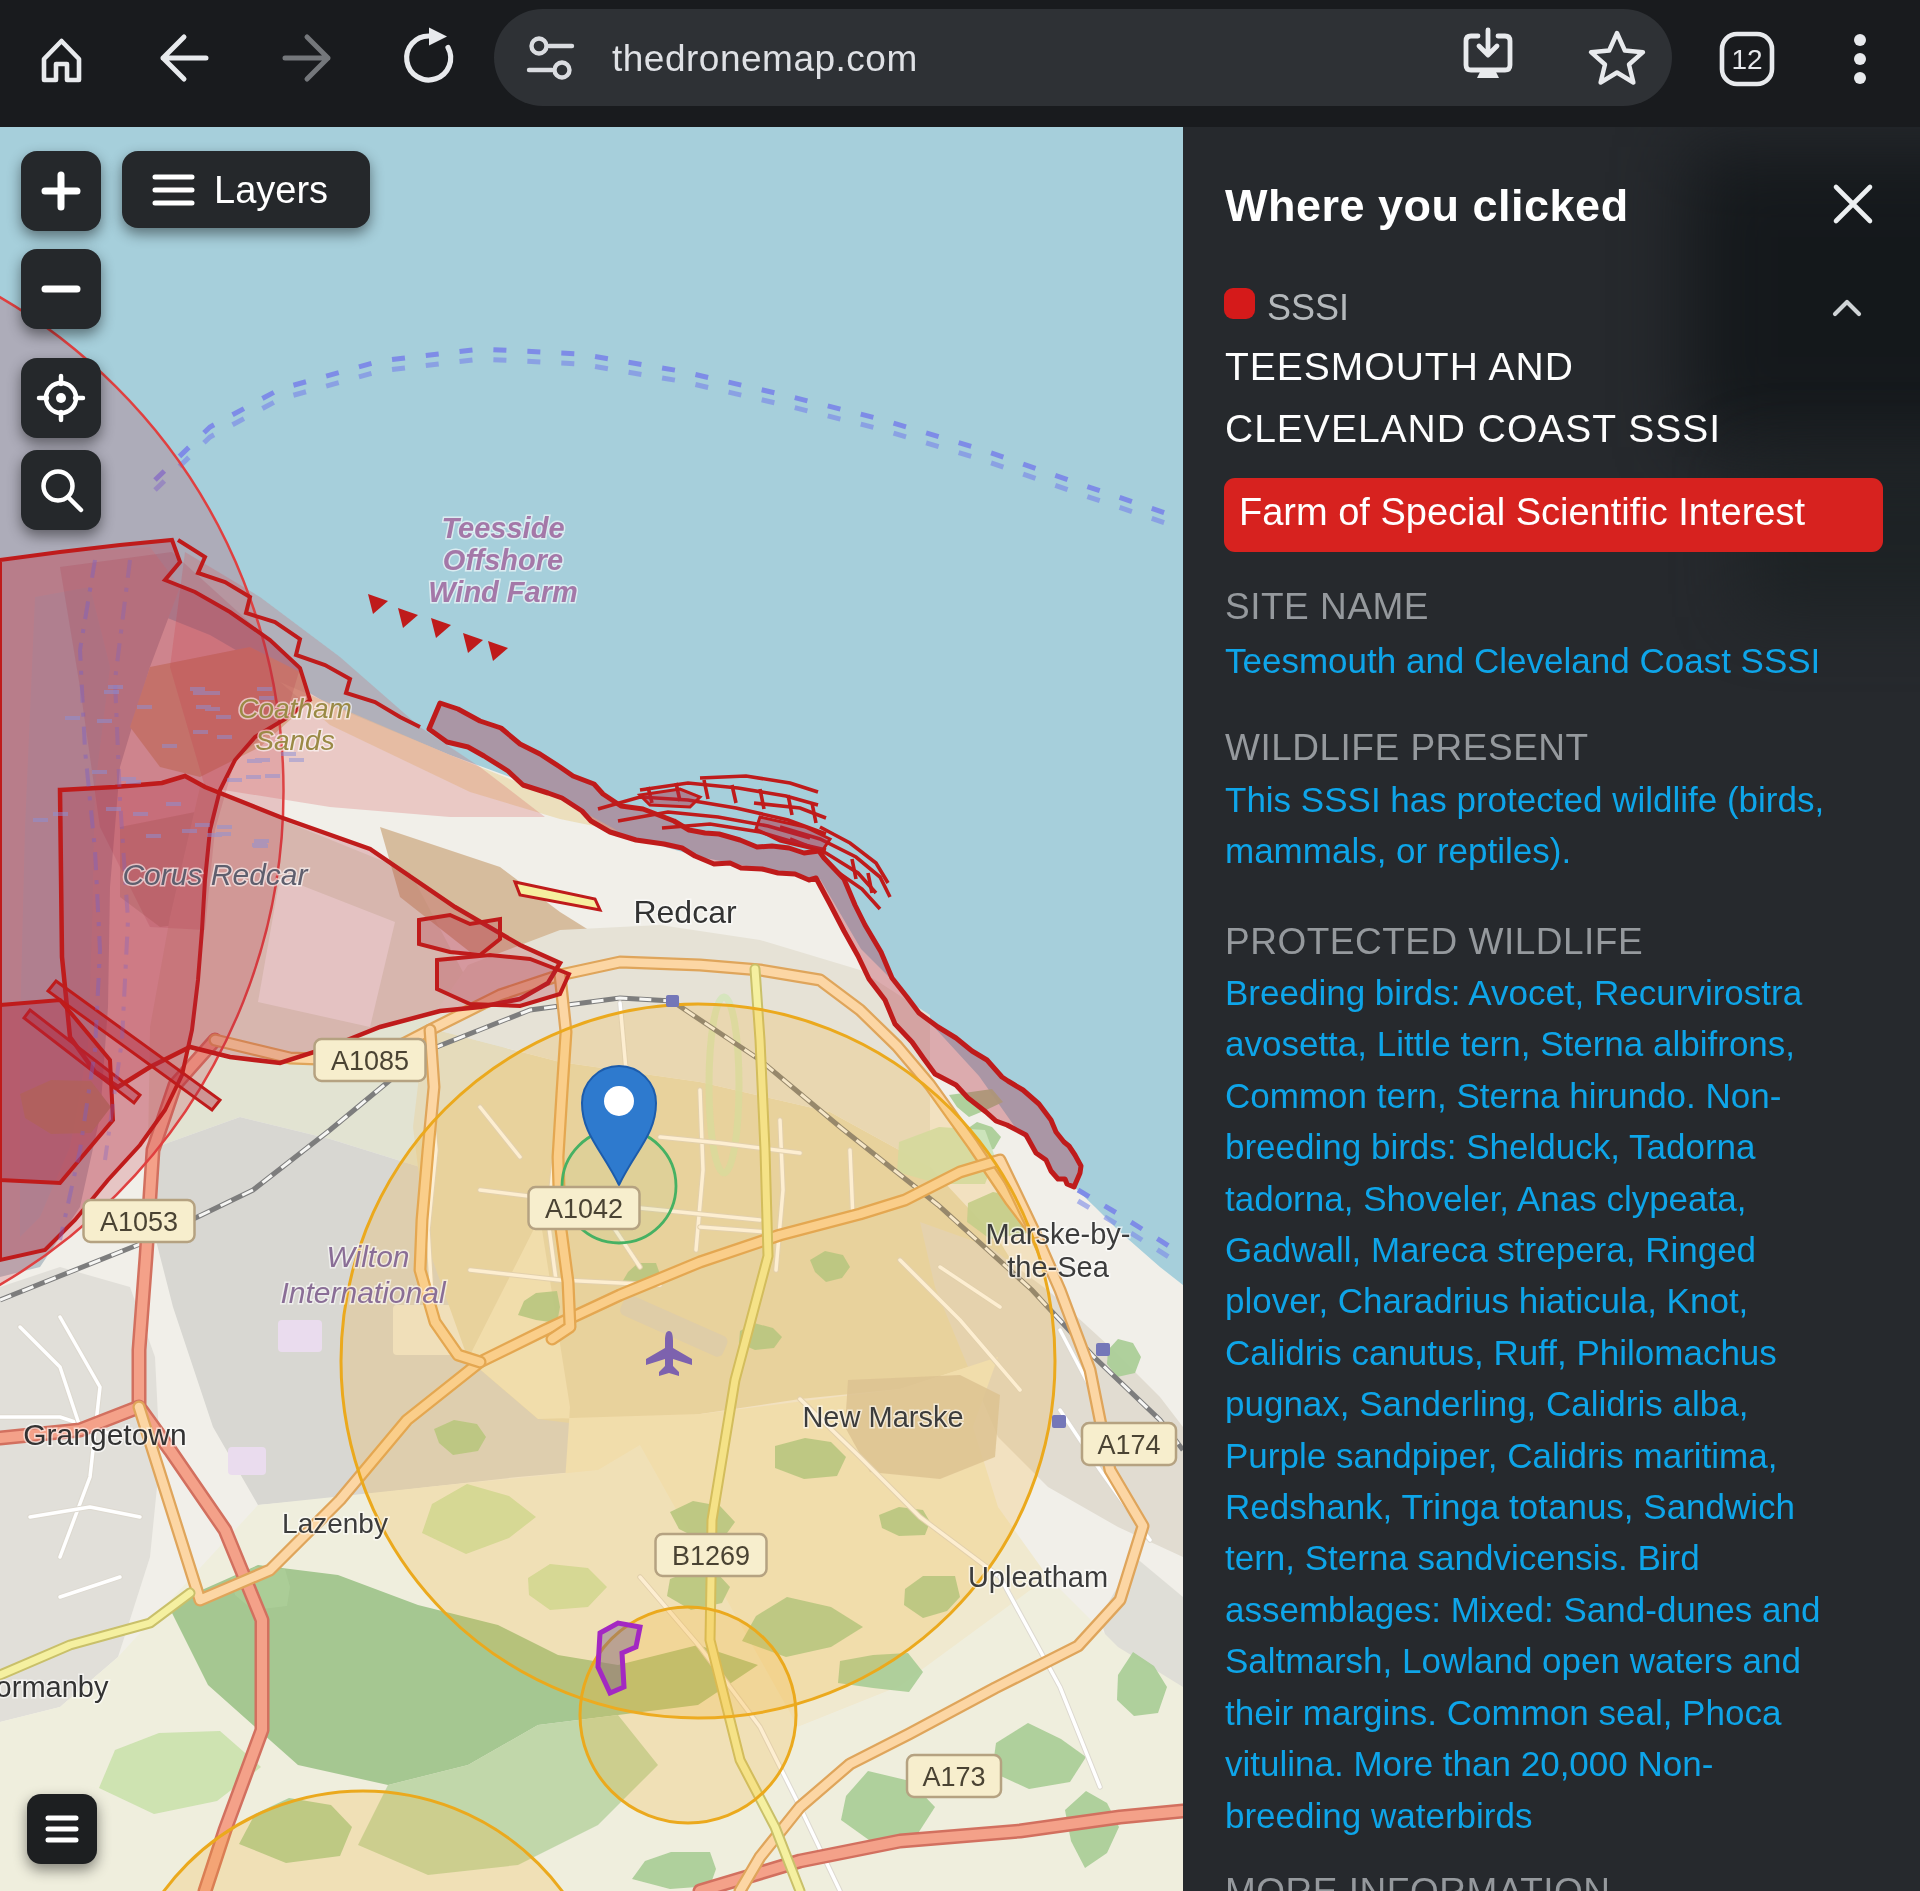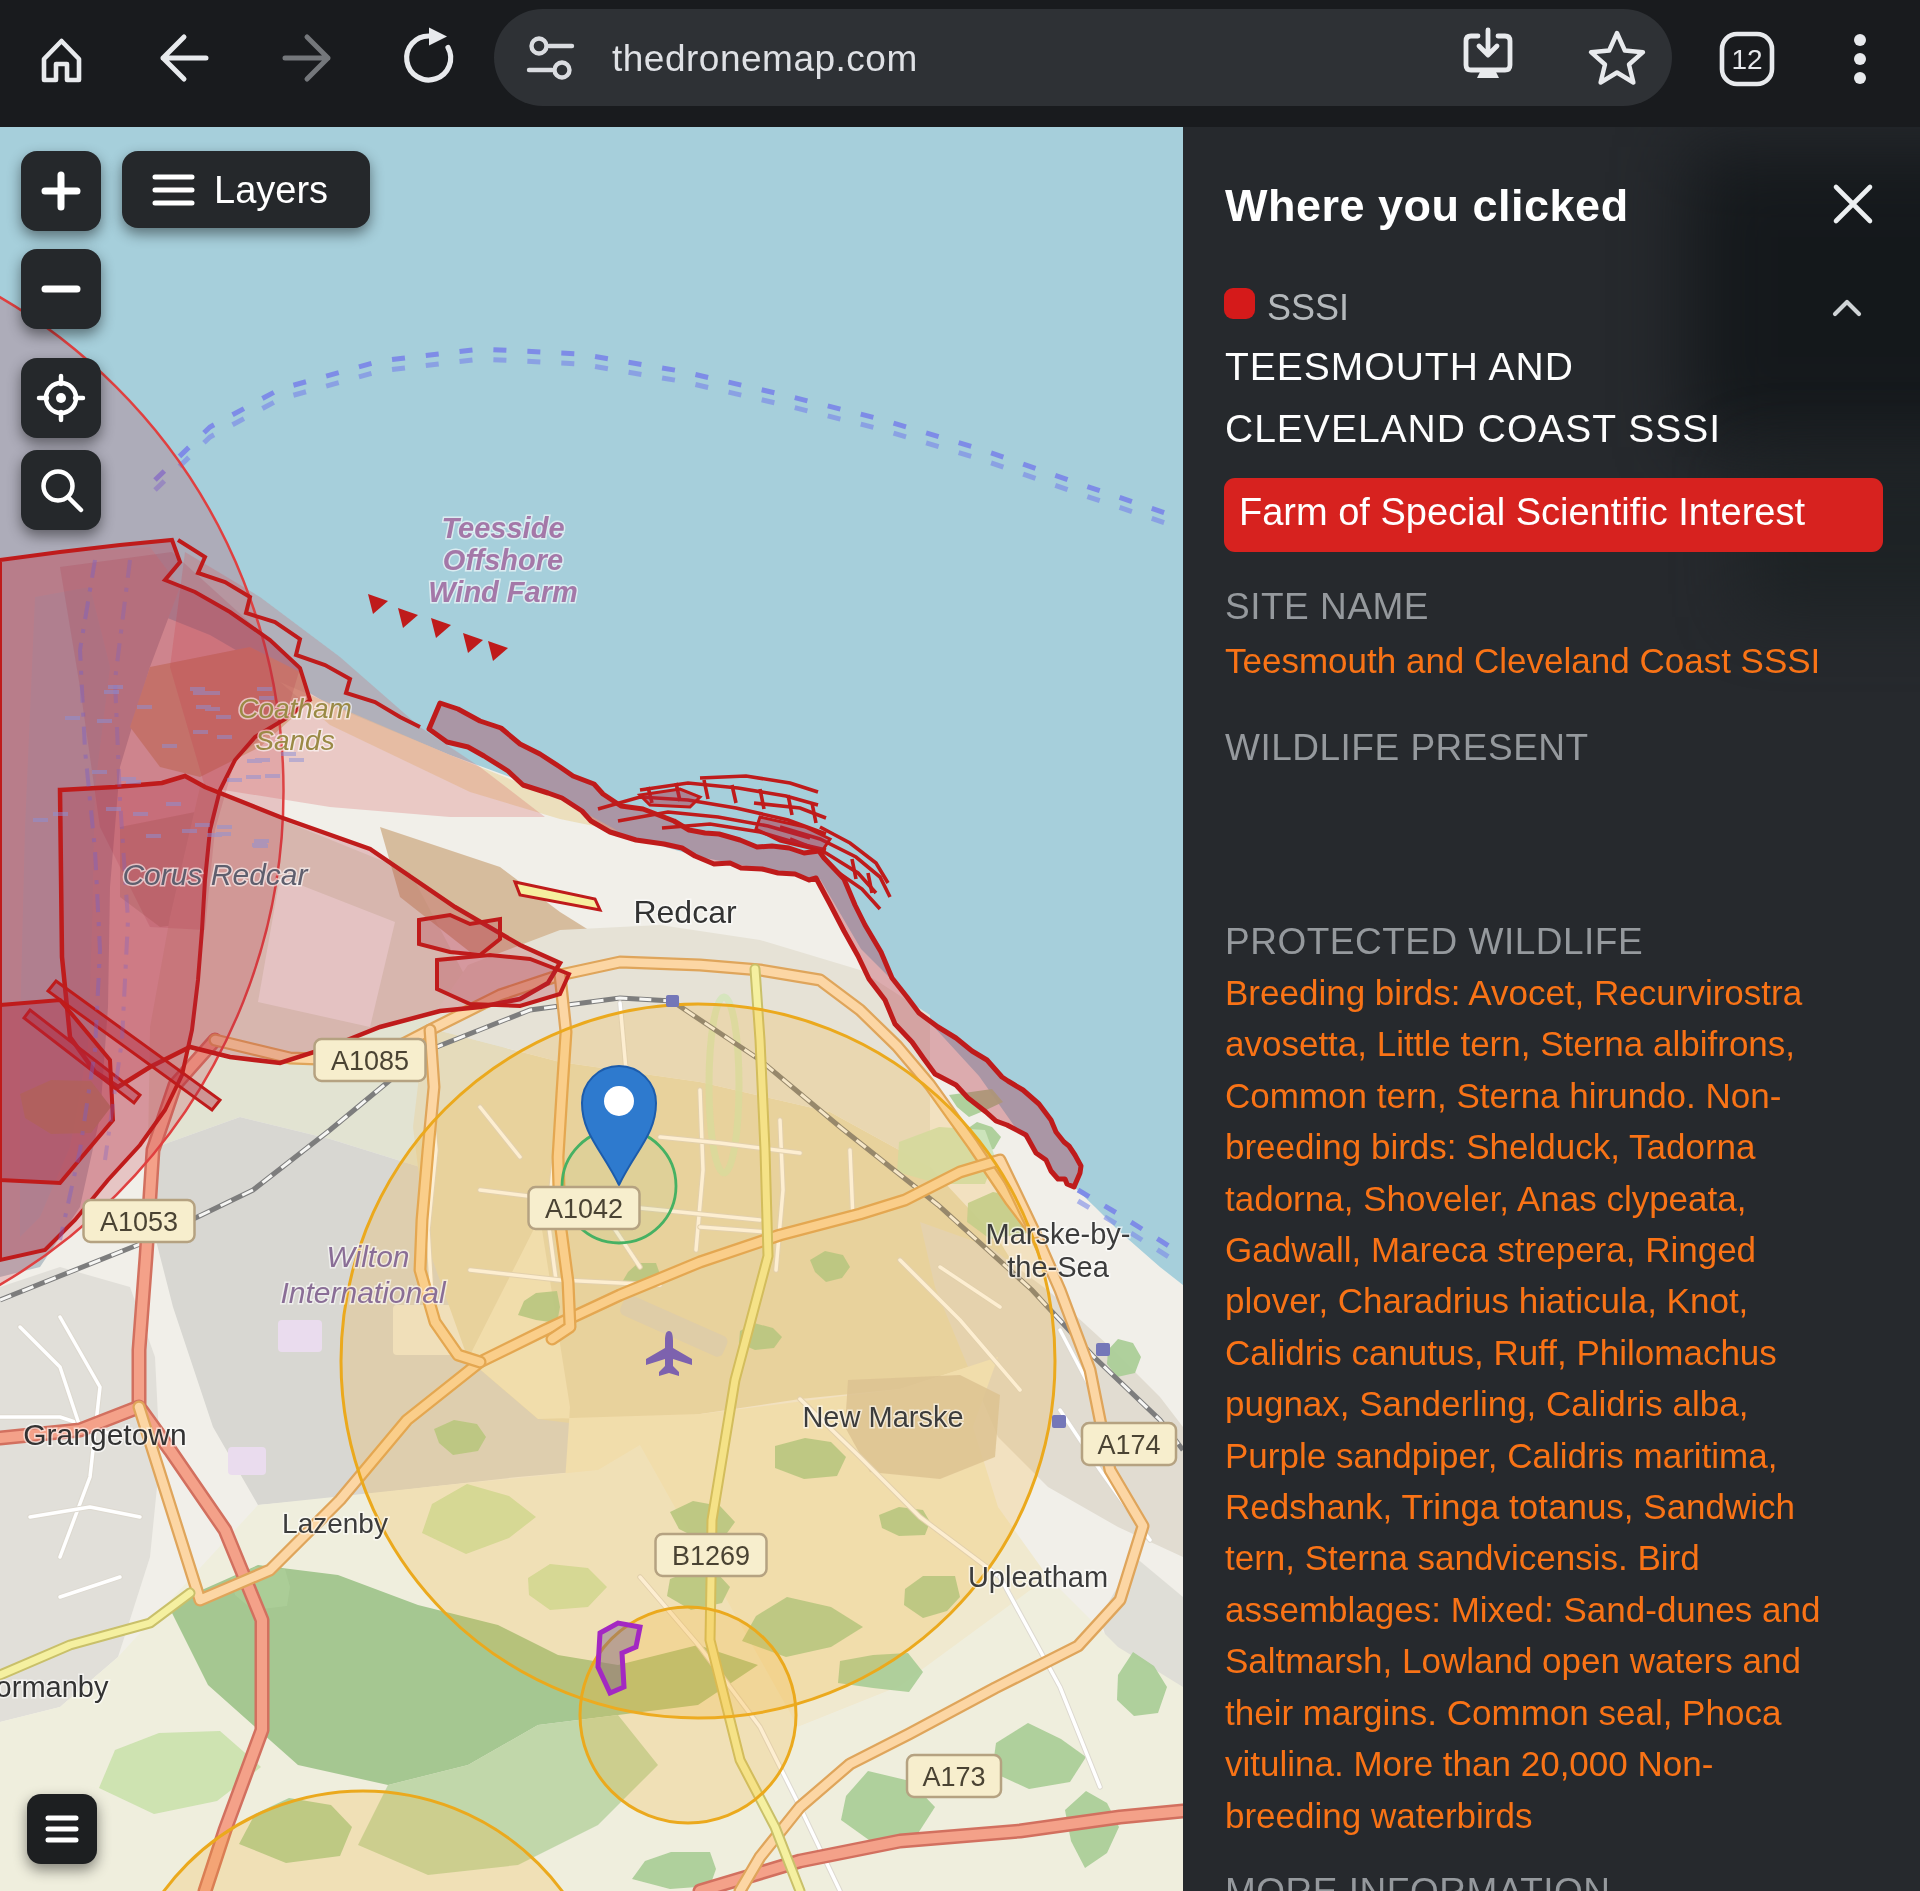--- a/index.html
+++ b/index.html
@@ -4,21 +4,21 @@
 <style>
   html,body{margin:0;padding:0;}
   body{width:1920px;height:1891px;overflow:hidden;background:#191b1e;font-family:"Liberation Sans",sans-serif;position:relative;}
   .topbar{position:absolute;left:0;top:0;width:1920px;height:127px;background:#191b1e;}
   .pill{position:absolute;left:494px;top:9px;width:1178px;height:97px;border-radius:49px;background:#2e3135;}
   .urltext{position:absolute;left:612px;top:0;height:92px;line-height:118px;font-size:37px;color:#dfe1e5;letter-spacing:0.5px;}
   .mapwrap{position:absolute;left:0;top:127px;width:1183px;height:1764px;background:#a6cfdb;overflow:hidden;}
   .sidebar{position:absolute;left:1183px;top:127px;width:738px;height:1764px;background:#26292d;overflow:hidden;}
   .mbtn{position:absolute;background:#25282b;border-radius:16px;box-shadow:0 6px 14px rgba(0,0,0,0.45);}
   .sb-label{color:#95999d;font-size:37px;letter-spacing:0.5px;}
-  .sb-body{color:#f97316;font-size:35px;line-height:51.4px;}
+  .sb-body{color:#0ea5e9;font-size:35px;line-height:51.4px;}
 </style>
 </head>
 <body>
 
 <div class="topbar">
   <svg width="1920" height="127" style="position:absolute;left:0;top:0">
 
     <g stroke="#e8eaed" stroke-width="4.6" fill="none" stroke-linejoin="round">
       <path d="M44 59 L61.5 41 L79 59 L79 80 L67 80 L67 64 L56 64 L56 80 L44 80 Z"></path>
     </g>
@@ -330,16 +330,17 @@
     <rect x="41" y="161" width="31" height="31" rx="9" fill="#d51a1a"></rect>
   </svg>
   <div style="position:absolute;left:42px;top:53px;font-size:45px;font-weight:bold;color:#fff;letter-spacing:0.5px;">Where you clicked</div>
   <div style="position:absolute;left:84px;top:160px;font-size:36px;color:#b4b8bb;">SSSI</div>
   <div style="position:absolute;left:42px;top:209px;font-size:39px;color:#fdfdfd;line-height:62px;letter-spacing:1px;">TEESMOUTH AND<br>CLEVELAND COAST SSSI</div>
   <div style="position:absolute;left:41px;top:351px;width:659px;height:74px;background:#d7221f;border-radius:11px;"></div>
   <div style="position:absolute;left:56px;top:364px;font-size:38px;color:#fff;">Farm of Special Scientific Interest</div>
   <div class="sb-label" style="position:absolute;left:42px;top:459px;">SITE NAME</div>
   <div class="sb-body" style="position:absolute;left:42px;top:508px;">Teesmouth and Cleveland Coast SSSI</div>
   <div class="sb-label" style="position:absolute;left:42px;top:600px;">WILDLIFE PRESENT</div>
+  <div class="sb-body" style="position:absolute;left:42px;top:647px;">This SSSI has protected wildlife (birds,<br>mammals, or reptiles).</div>
   <div class="sb-label" style="position:absolute;left:42px;top:794px;">PROTECTED WILDLIFE</div>
   <div class="sb-body" style="position:absolute;left:42px;top:840px;">Breeding birds: Avocet, Recurvirostra<br>avosetta, Little tern, Sterna albifrons,<br>Common tern, Sterna hirundo. Non-<br>breeding birds: Shelduck, Tadorna<br>tadorna, Shoveler, Anas clypeata,<br>Gadwall, Mareca strepera, Ringed<br>plover, Charadrius hiaticula, Knot,<br>Calidris canutus, Ruff, Philomachus<br>pugnax, Sanderling, Calidris alba,<br>Purple sandpiper, Calidris maritima,<br>Redshank, Tringa totanus, Sandwich<br>tern, Sterna sandvicensis. Bird<br>assemblages: Mixed: Sand-dunes and<br>Saltmarsh, Lowland open waters and<br>their margins. Common seal, Phoca<br>vitulina. More than 20,000 Non-<br>breeding waterbirds</div>
   <div class="sb-label" style="position:absolute;left:42px;top:1744px;">MORE INFORMATION</div>
 </div>
 
 </body></html>

